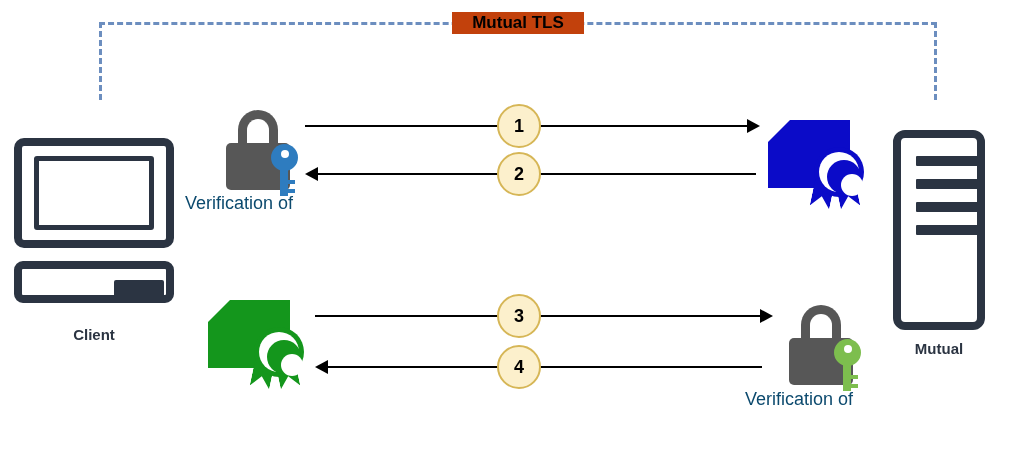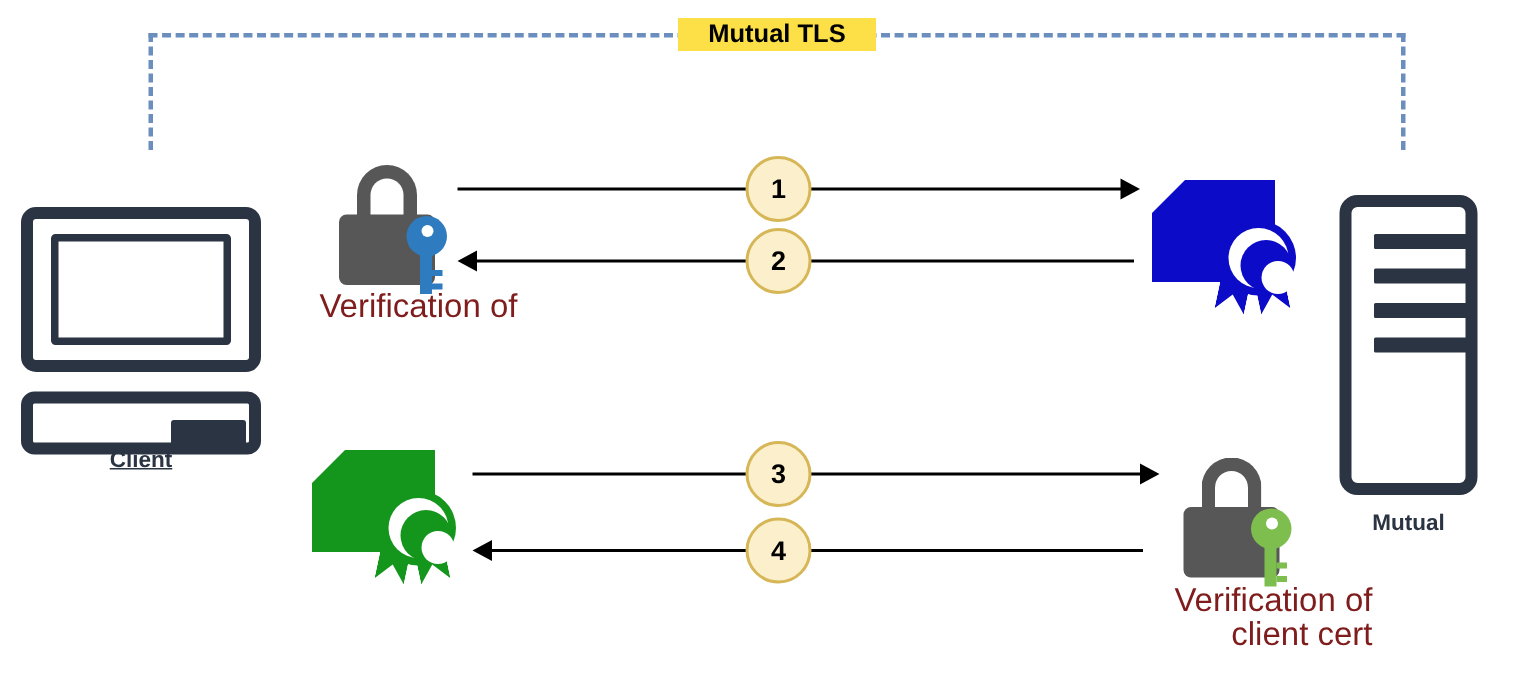--- a/index.html
+++ b/index.html
@@ -32,21 +32,21 @@
     box-sizing: border-box;
   }
   .tls-title {
     left: 452px;
     top: 12px;
     width: 132px;
     text-align: center;
     font-size: 17px;
     font-weight: bold;
     color: #000000;
-    background: #fde047;
+    background: #c2410c;
     padding: 2px 0;
     line-height: 18px;
   }
 
   
   .client-icon { left: 14px; top: 138px; width: 172px; height: 160px; }
   .client-monitor {
     position: absolute;
     left: 0; top: 0;
     width: 160px; height: 110px;
@@ -79,21 +79,21 @@
     width: 50px; height: 17px;
     background: #2B3442;
     border-radius: 2px;
   }
   .device-label {
     font-size: 15px;
     font-weight: bold;
     color: #2B3442;
     text-align: center;
   }
-  .client-label { left: 14px; top: 298px; width: 160px; text-decoration: underline; }
+  .client-label { left: 14px; top: 326px; width: 160px; }
 
   
   .server-icon { left: 893px; top: 130px; width: 92px; height: 200px; }
   .server-body {
     position: absolute;
     left: 0; top: 0;
     width: 92px; height: 200px;
     border: 8px solid #2B3442;
     border-radius: 12px;
     box-sizing: border-box;
@@ -244,23 +244,23 @@
     display: flex;
     align-items: center;
     justify-content: center;
     font-size: 18px;
     font-weight: bold;
     color: #000000;
   }
 
   
   .caption {
-    font-size: 22px;
-    color: #7f1d1d;
-    text-align: right;
+    font-size: 18px;
+    color: #0c4a6e;
+    text-align: left;
     line-height: 23px;
   }
 </style>
 </head>
 <body>
 
 <div id="canvas">
 
   <div class="abs tls-bracket"></div>
   <div class="abs tls-title">Mutual TLS</div>
@@ -338,21 +338,20 @@
       <div class="key-head">
         <div class="key-hole"></div>
       </div>
       <div class="key-shaft"></div>
       <div class="key-tooth" style="left:19px; top:36px;"></div>
       <div class="key-tooth" style="left:19px; top:45px;"></div>
     </div>
   </div>
   <div class="abs caption" style="left:745px; top:388px; width:170px;">
     <div>Verification of</div>
-    <div>client cert</div>
   </div>
 
   <div class="abs arrow-line" style="left:305px; top:125px; width:444px;"></div>
   <div class="abs arrow-head-right" style="left:747px; top:119px;"></div>
   <div class="abs step-badge" style="left:497px; top:104px;">1</div>
 
   <div class="abs arrow-line" style="left:318px; top:173px; width:438px;"></div>
   <div class="abs arrow-head-left" style="left:305px; top:167px;"></div>
   <div class="abs step-badge" style="left:497px; top:152px;">2</div>
 

